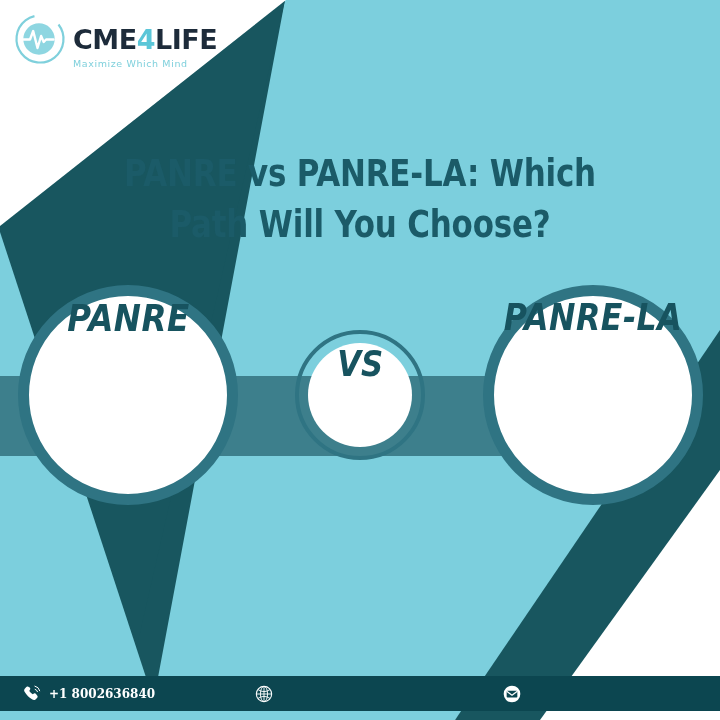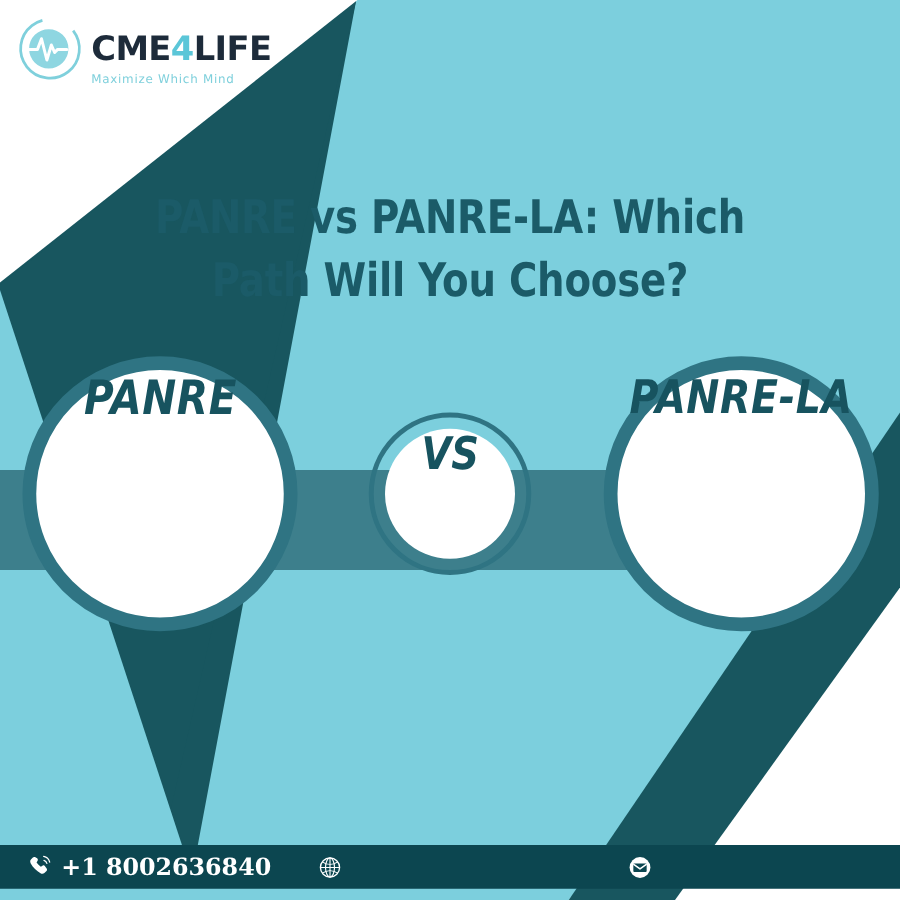--- a/index.html
+++ b/index.html
@@ -122,25 +122,26 @@
     position:absolute;
     left:0; top:676px;
     width:720px; height:35px;
     background:#0c4650;
     display:flex;
     align-items:center;
     z-index:30;
   }
   .f-item{
     display:flex;
+    align-items:center;
     gap:7px;
     color:#ffffff;
     font-family:"DejaVu Serif","Liberation Serif", serif;
     font-weight:bold;
-    font-size:19px;
+    font-size:12px;
     white-space:nowrap;
   }
   #f-phone{position:absolute;left:22px;}
   #f-web{position:absolute;left:254px;}
   #f-mail{position:absolute;left:502px;}
   .f-ico{width:20px;height:20px;flex:0 0 auto;display:block;}
 </style>
 </head>
 <body>
 

